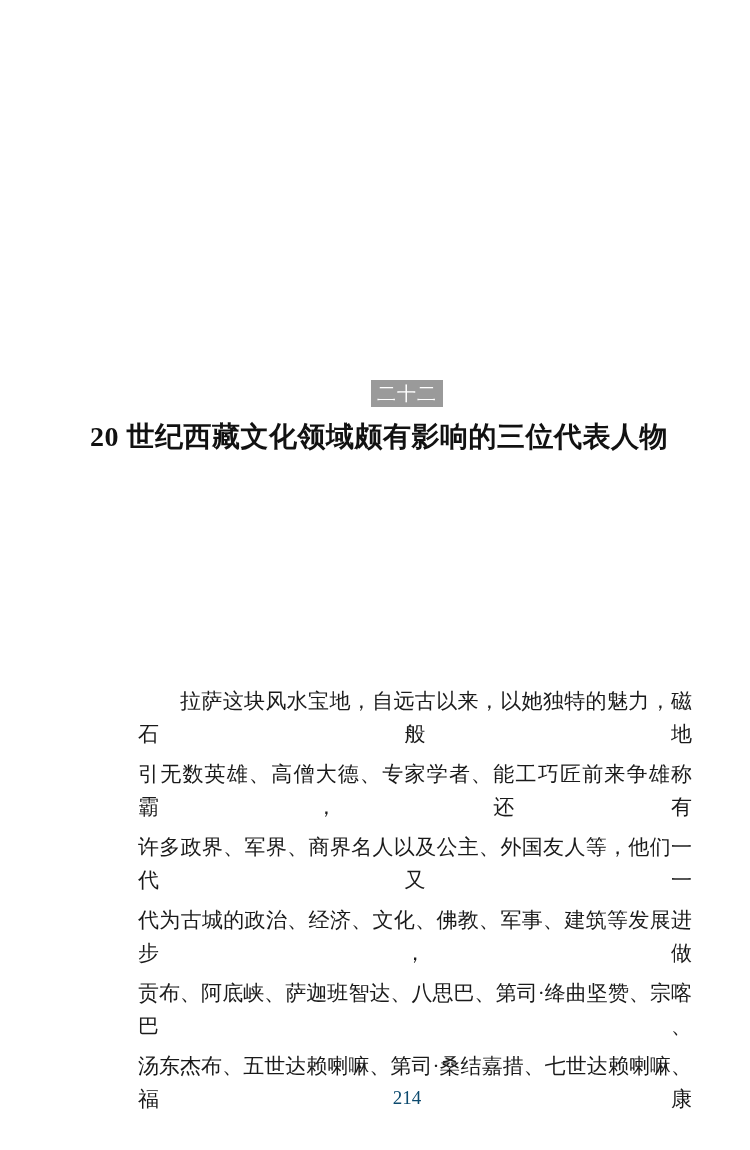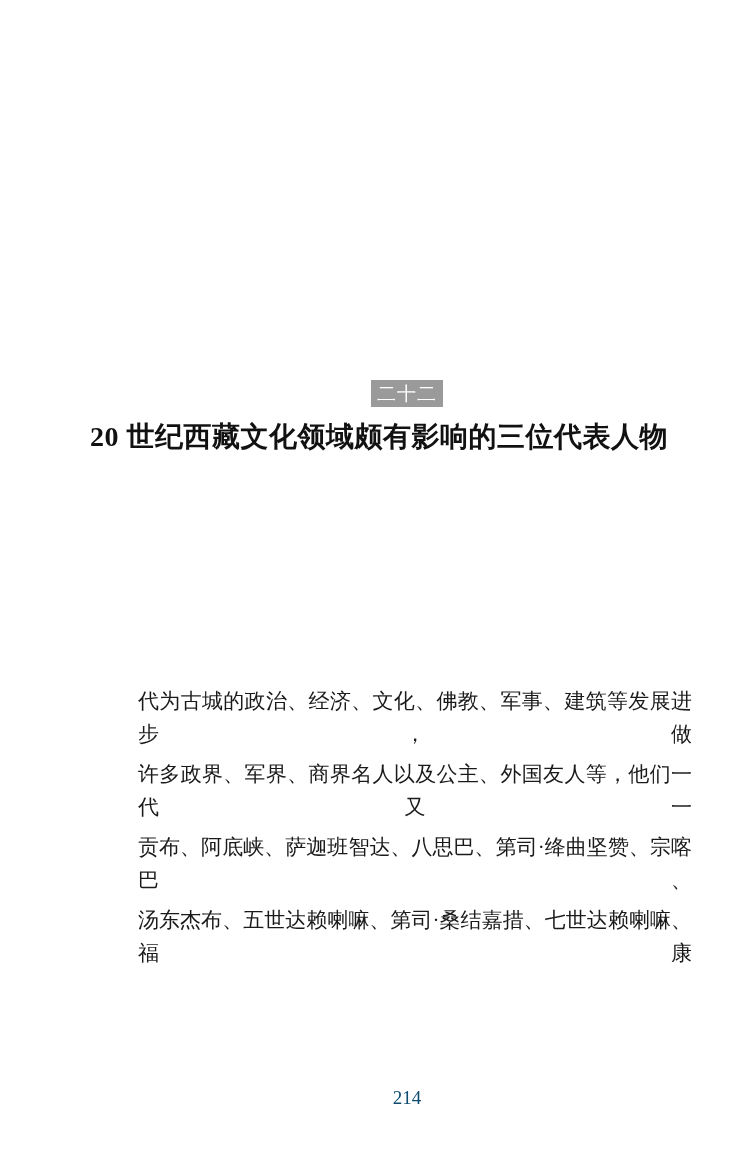--- a/index.html
+++ b/index.html
@@ -73,22 +73,24 @@
 </head>
 <body>
 
 <div class="page">
 
   <div class="chapter-badge">二十二</div>
 
   <h1 class="page-title">20 世纪西藏文化领域颇有影响的三位代表人物</h1>
 
   <div class="body-paragraph">
+    <span class="body-line first">拉萨这块风水宝地，自远古以来，以她独特的魅力，磁石般地</span>
+    <span class="body-line">引无数英雄、高僧大德、专家学者、能工巧匠前来争雄称霸，还有</span>
+    <span class="body-line">许多政界、军界、商界名人以及公主、外国友人等，他们一代又一</span>
     <span class="body-line">代为古城的政治、经济、文化、佛教、军事、建筑等发展进步，做</span>
-    <span class="body-line">许多政界、军界、商界名人以及公主、外国友人等，他们一代又一</span>
     <span class="body-line">贡布、阿底峡、萨迦班智达、八思巴、第司·绛曲坚赞、宗喀巴、</span>
     <span class="body-line">汤东杰布、五世达赖喇嘛、第司·桑结嘉措、七世达赖喇嘛、福康</span>
 
   </div>
 
   <div class="page-number">214</div>
 
 </div>
 
 </body></html>

